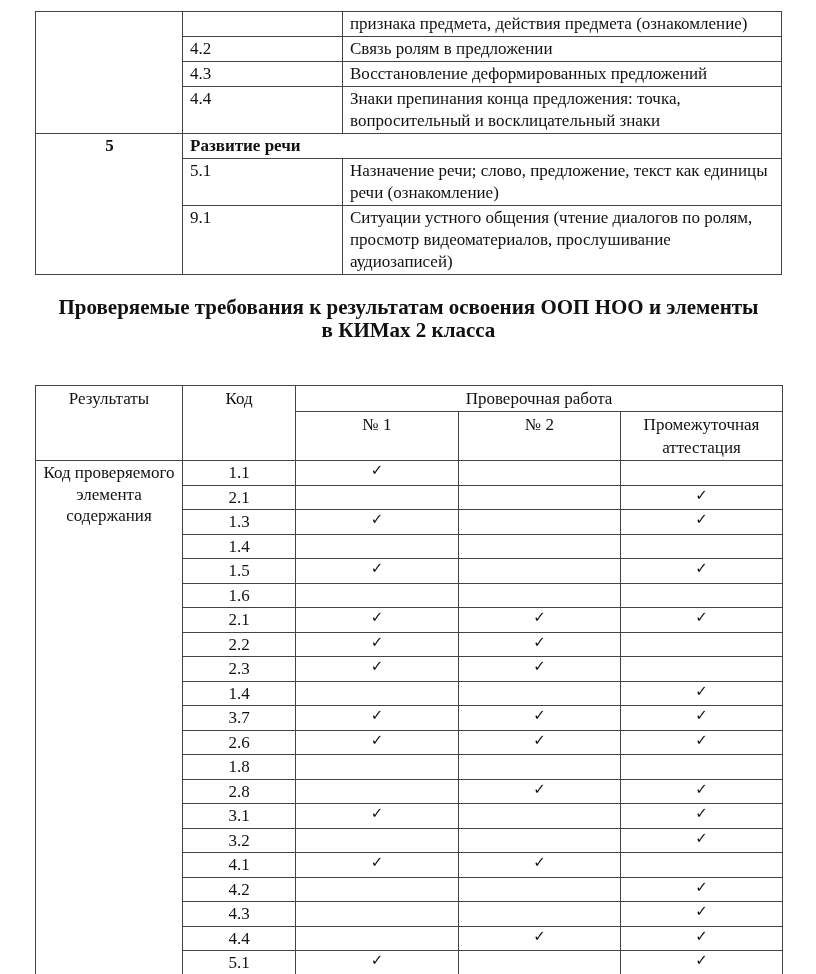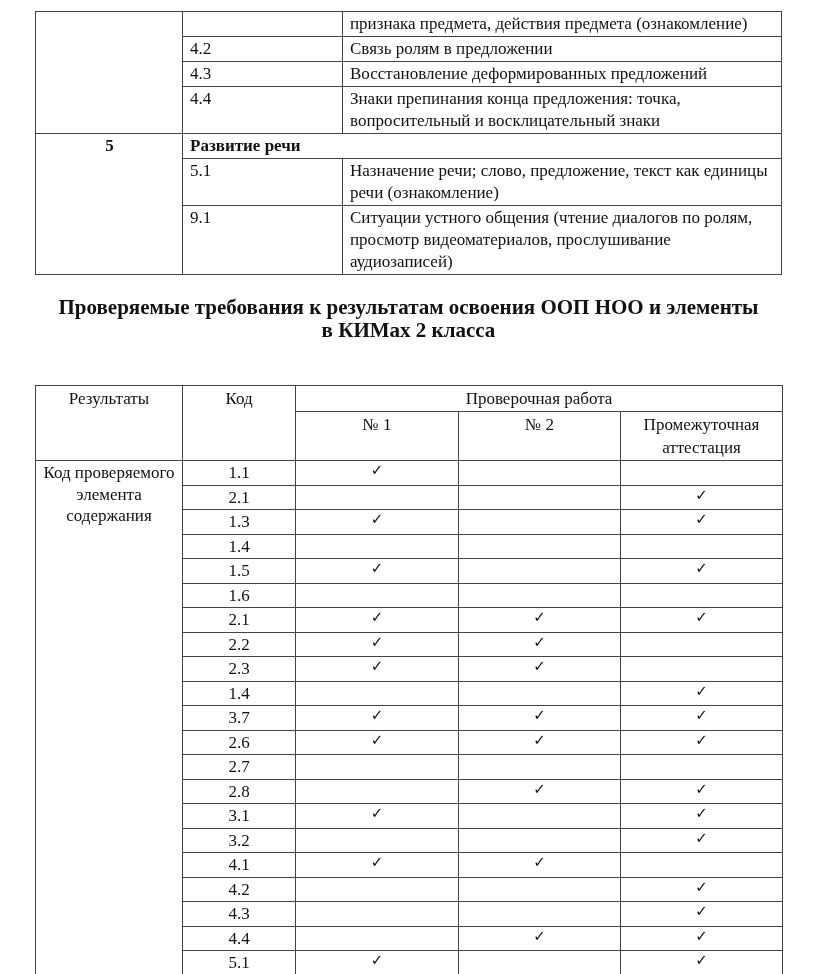--- a/index.html
+++ b/index.html
@@ -153,21 +153,21 @@
         <td><span class="chk">✓</span></td>
         <td><span class="chk">✓</span></td>
       </tr>
       <tr>
         <td class="code">2.6</td>
         <td><span class="chk">✓</span></td>
         <td><span class="chk">✓</span></td>
         <td><span class="chk">✓</span></td>
       </tr>
       <tr>
-        <td class="code">2.7</td>
+        <td class="code">1.8</td>
         <td></td>
         <td></td>
         <td></td>
       </tr>
       <tr>
         <td class="code">2.8</td>
         <td></td>
         <td><span class="chk">✓</span></td>
         <td><span class="chk">✓</span></td>
       </tr>

